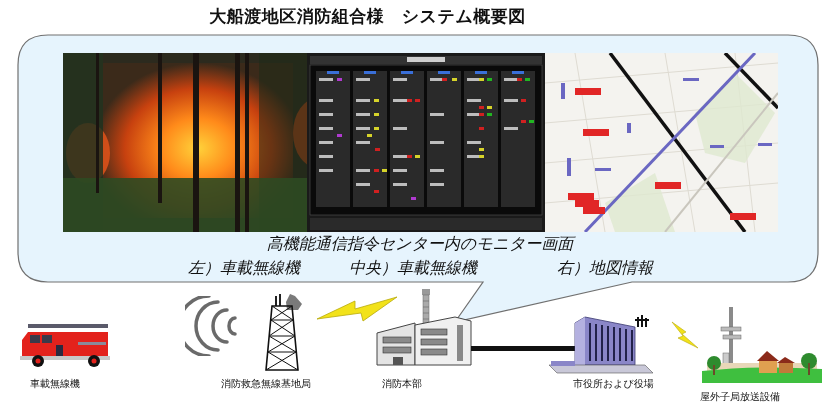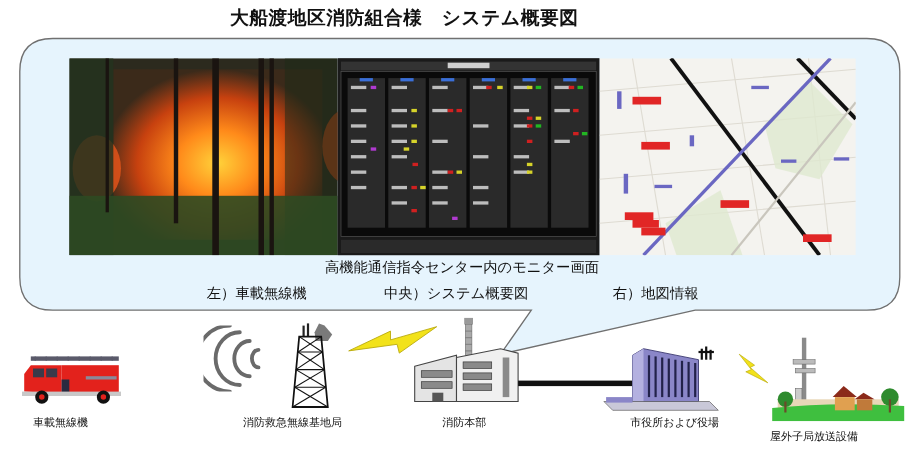--- a/index.html
+++ b/index.html
@@ -1,20 +1,20 @@
 <!DOCTYPE html>
 <html><head>
 <meta charset="utf-8">
 <style>
   html, body { margin:0; padding:0; background:#ffffff; }
   body { width:840px; height:408px; position:relative; overflow:hidden;
          font-family:"DejaVu Sans", "Liberation Sans", sans-serif; color:#111; }
   .abs { position:absolute; }
   .title { left:0; width:735px; top:5px; text-align:center; font-size:17px; font-weight:bold; letter-spacing:0.5px; }
-  .caption { font-size:13px; white-space:nowrap; }
+  .caption { font-size:16px; white-space:nowrap;font-style:italic; }
   .label { font-size:10px; white-space:nowrap; }
   svg { display:block; }
 </style>
 </head>
 <body>
 
 <div class="abs title">大船渡地区消防組合様　システム概要図</div>
 
 <svg class="abs" style="left:0;top:0;" width="840" height="408">
   <path d="M48,35 H788 Q818,35 818,65 V252 Q818,282 788,282 H632 L455,322 L483,282 H48 Q18,282 18,252 V65 Q18,35 48,35 Z" fill="#e6f4fd" stroke="#707070" stroke-width="1.2"></path>
@@ -173,21 +173,21 @@
       <rect x="138" y="25" width="16" height="3"></rect>
       <rect x="82" y="70" width="4" height="10"></rect>
       <rect x="165" y="92" width="14" height="3"></rect>
       <rect x="213" y="90" width="14" height="3"></rect>
     </g>
   </svg>
 </div>
 
 <div class="abs caption" style="left:0;width:840px;top:234px;text-align:center;">高機能通信指令センター内のモニター画面</div>
 <div class="abs caption" style="left:188px;top:258px;">左）車載無線機</div>
-<div class="abs caption" style="left:349px;top:258px;">中央）システム概要図</div>
+<div class="abs caption" style="left:349px;top:258px;">中央）車載無線機</div>
 <div class="abs caption" style="left:557px;top:258px;">右）地図情報</div>
 
 <svg class="abs" style="left:18px;top:322px;" width="95" height="48">
   <rect x="10" y="2" width="80" height="4" fill="#5a5a6a"></rect>
   <g stroke="#5a5a6a" stroke-width="1">
       <line x1="14" y1="2" x2="14" y2="6"></line>
       <line x1="24" y1="2" x2="24" y2="6"></line>
       <line x1="34" y1="2" x2="34" y2="6"></line>
       <line x1="44" y1="2" x2="44" y2="6"></line>
       <line x1="54" y1="2" x2="54" y2="6"></line>
@@ -258,21 +258,21 @@
   <g fill="#8a8a8a" stroke="#333" stroke-width="0.6">
     <rect x="8" y="52" width="28" height="6"></rect>
       <rect x="8" y="62" width="28" height="6"></rect>
     <rect x="46" y="44" width="26" height="6"></rect>
       <rect x="46" y="54" width="26" height="6"></rect>
       <rect x="46" y="64" width="26" height="6"></rect>
   </g>
   <rect x="82" y="40" width="6" height="36" fill="#8a8a8a"></rect>
   <rect x="18" y="72" width="10" height="8" fill="#555"></rect>
 </svg>
-<div class="abs label" style="left:402px;top:377px;font-family:Liberation Mono, monospace;">消防本部</div>
+<div class="abs label" style="left:382px;top:377px;font-family:Liberation Mono, monospace;">消防本部</div>
 
 <div class="abs" style="left:471px;top:346px;width:105px;height:5px;background:#111;"></div>
 
 <svg class="abs" style="left:545px;top:313px;" width="110" height="62">
   <path d="M30,10 L40,4 L90,14 L90,52 L30,52 Z" fill="#8a86c8" stroke="#3a3870" stroke-width="0.8"></path>
   <path d="M30,10 L40,4 L40,52 L30,52 Z" fill="#b4b1e0"></path>
   <g fill="#22224a">
     <rect x="44" y="10" width="2" height="38"></rect>
       <rect x="50" y="11" width="2" height="37"></rect>
       <rect x="56" y="12" width="2" height="36"></rect>

